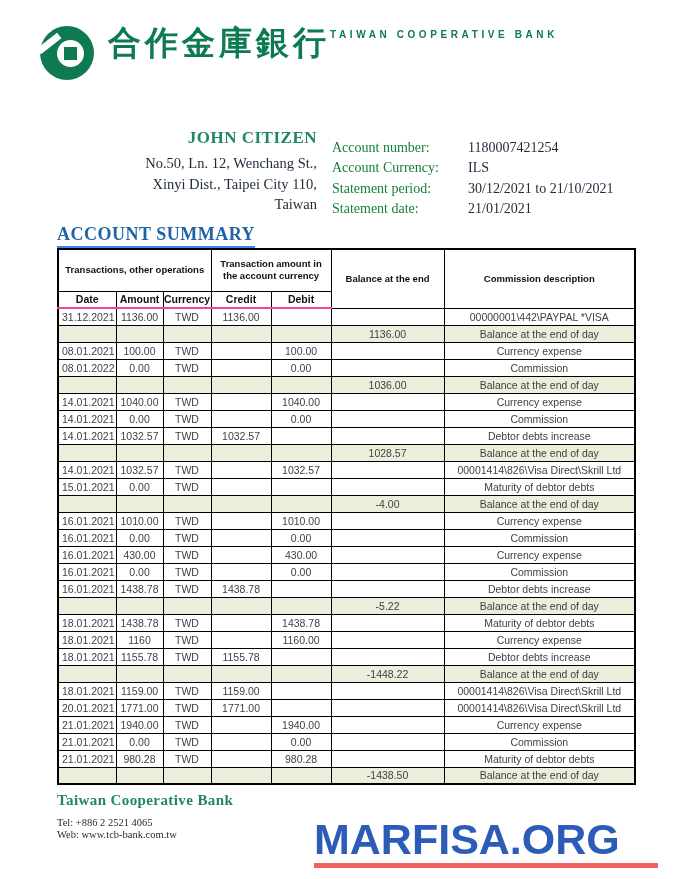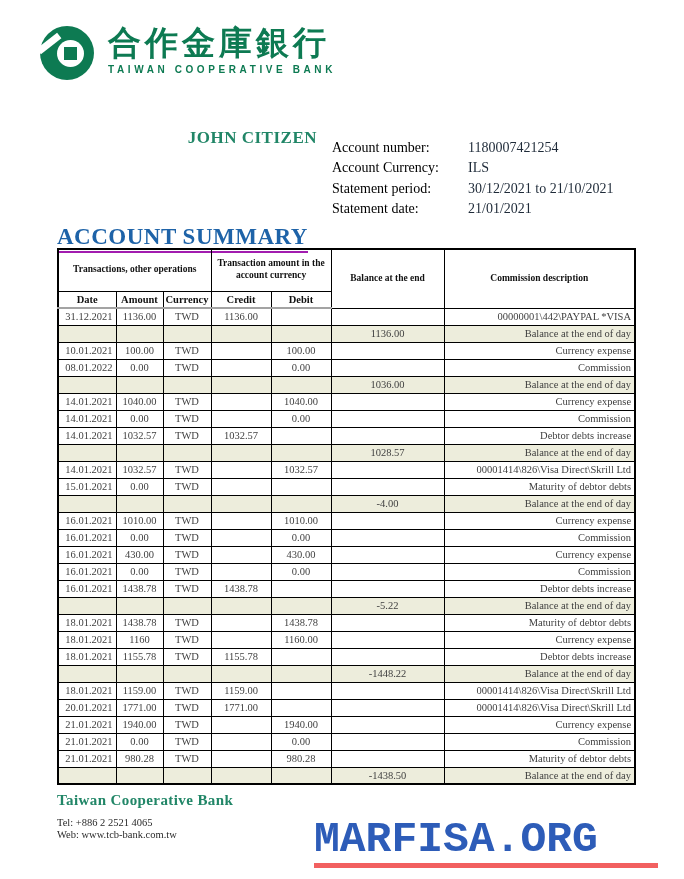--- a/index.html
+++ b/index.html
@@ -6,78 +6,83 @@
   html,body { width:684px; height:879px; background:#ffffff; overflow:hidden; }
   body { position:relative; font-family:"Liberation Serif", serif; }
 
   
   .brand { position:absolute; left:40px; top:26px; display:flex; align-items:flex-start; }
   .logo-icon { position:relative; width:58px; height:56px; margin-right:10px; }
   .logo-disc { position:absolute; left:0; top:0; width:54px; height:54px; border-radius:50%; background:#0d7a52; }
   .logo-slit { position:absolute; left:-4px; top:14px; width:26px; height:7px; background:#ffffff; transform:rotate(-38deg); }
   .logo-inner { position:absolute; left:17px; top:14px; width:27px; height:27px; border-radius:50%; background:#ffffff; }
   .logo-square { position:absolute; left:24px; top:21px; width:13px; height:13px; background:#0d7a52; }
-  .brand-text { display:flex; flex-direction:column; }
+  .brand-text { display:flex; flex-direction:row; }
   .brand-zh { font-size:33px; font-weight:bold; color:#0d7a52; letter-spacing:4px; line-height:1.05; font-family:"Liberation Serif", serif; }
   .brand-en { margin-top:3px; font-family:"Liberation Sans", sans-serif; font-size:10px; font-weight:bold; color:#0d7a52; letter-spacing:3.6px; }
 
   
   .customer { position:absolute; left:57px; top:128px; width:260px;text-align:right; }
   .customer-name { font-size:17px; font-weight:bold; color:#218667; letter-spacing:0.5px; }
   .customer-addr { margin-top:5px; font-size:14.5px; color:#1e2a38; line-height:1.42; }
 
   .acct-info { position:absolute; left:332px; top:138px; width:310px; font-size:14px; }
   .acct-row { display:flex; line-height:1.45; }
-  .acct-label { width:120px; color:#000000; }
+  .acct-label { width:120px; color:#15803d; }
   .acct-value { color:#1e2a38;margin-left:16px; }
 
   
-  .summary-title { position:absolute; left:57px; top:224px; font-size:23px; font-weight:bold; color:#1e63a8; letter-spacing:0.5px; border-bottom:2px solid #a21caf; padding-bottom:1px; }
-
-  
-  table.stmt { position:absolute; left:57px; top:248px; width:577px; border-collapse:collapse; table-layout:fixed; font-family:Liberation Serif, serif; }
+  .summary-title { position:absolute; left:57px; top:224px; font-size:18px; font-weight:bold; color:#1e63a8; letter-spacing:0.5px; border-bottom:2px solid #3b82f6; padding-bottom:1px; }
+
+  
+  table.stmt { position:absolute; left:57px; top:248px; width:577px; border-collapse:collapse; table-layout:fixed; font-family:Liberation Sans, sans-serif; }
   table.stmt td, table.stmt th { border:1px solid #000; overflow:hidden; white-space:nowrap; }
   table.stmt { border:2px solid #000; }
   thead th { font-size:9.5px; font-weight:bold; color:#111; text-align:center; vertical-align:middle; }
   tr.group-row th { height:42px; padding:2px 4px; white-space:normal; line-height:1.25; }
-  tr.sub-row th { height:17px; font-size:10.5px; border-bottom:2px solid #a3a3a3; }
+  tr.sub-row th { height:17px; font-size:10.5px; border-bottom:2px solid #ec4899; }
   tbody td { height:17px; font-size:10.5px; color:#3f3f3f; padding:0 3px; }
   td.c-date { text-align:right; }
   td.c-amount, td.c-currency, td.c-credit, td.c-debit, td.c-balance { text-align:center; }
-  td.c-desc { text-align:right; }
+  td.c-desc { text-align:center; }
   tr.balance td { background:#ededdc; }
 
   
   .footer { position:absolute; left:57px; top:792px; width:580px; }
   .footer-bank { font-size:15px; font-weight:bold; color:#218667; letter-spacing:0.4px; }
   .footer-lines { margin-top:8px; font-size:10.5px; color:#2a2a2a; line-height:1.18; }
 
   
   .watermark { position:absolute; left:314px; top:818px; width:350px; text-align:left; }
-  .watermark-text { font-family:Liberation Mono, monospace; font-weight:bold; font-size:43px; color:#2d5cb8; letter-spacing:0px; line-height:1; }
+  .watermark-text { font-family:Liberation Sans, sans-serif; font-weight:bold; font-size:43px; color:#2d5cb8; letter-spacing:0px; line-height:1; }
   .watermark-bar { margin-top:2px; width:344px; height:5px; background:#f26060; }
 </style>
 </head>
 <body>
 
 <div class="brand">
   <div class="logo-icon">
     <div class="logo-disc"></div>
     <div class="logo-slit"></div>
     <div class="logo-inner"></div>
     <div class="logo-square"></div>
   </div>
   <div class="brand-text">
     <div class="brand-zh">合作金庫銀行</div>
     <div class="brand-en">TAIWAN COOPERATIVE BANK</div>
   </div>
 </div>
 
 <div class="customer">
   <div class="customer-name">JOHN CITIZEN</div>
+  <div class="customer-addr">
+    <div>No.50, Ln. 12, Wenchang St.,</div>
+    <div>Xinyi Dist., Taipei City 110,</div>
+    <div>Taiwan</div>
+  </div>
 </div>
 
 <div class="acct-info">
   <div class="acct-row">
     <div class="acct-label">Account number:</div>
     <div class="acct-value">1180007421254</div>
   </div>
   <div class="acct-row">
     <div class="acct-label">Account Currency:</div>
     <div class="acct-value">ILS</div>
@@ -132,21 +137,21 @@
       <tr class="balance">
         <td class="c-date"></td>
         <td class="c-amount"></td>
         <td class="c-currency"></td>
         <td class="c-credit"></td>
         <td class="c-debit"></td>
         <td class="c-balance">1136.00</td>
         <td class="c-desc">Balance at the end of day</td>
       </tr>
       <tr>
-        <td class="c-date">10.01.2021</td>
+        <td class="c-date">08.01.2021</td>
         <td class="c-amount">100.00</td>
         <td class="c-currency">TWD</td>
         <td class="c-credit"></td>
         <td class="c-debit">100.00</td>
         <td class="c-balance"></td>
         <td class="c-desc">Currency expense</td>
       </tr>
       <tr>
         <td class="c-date">08.01.2022</td>
         <td class="c-amount">0.00</td>

